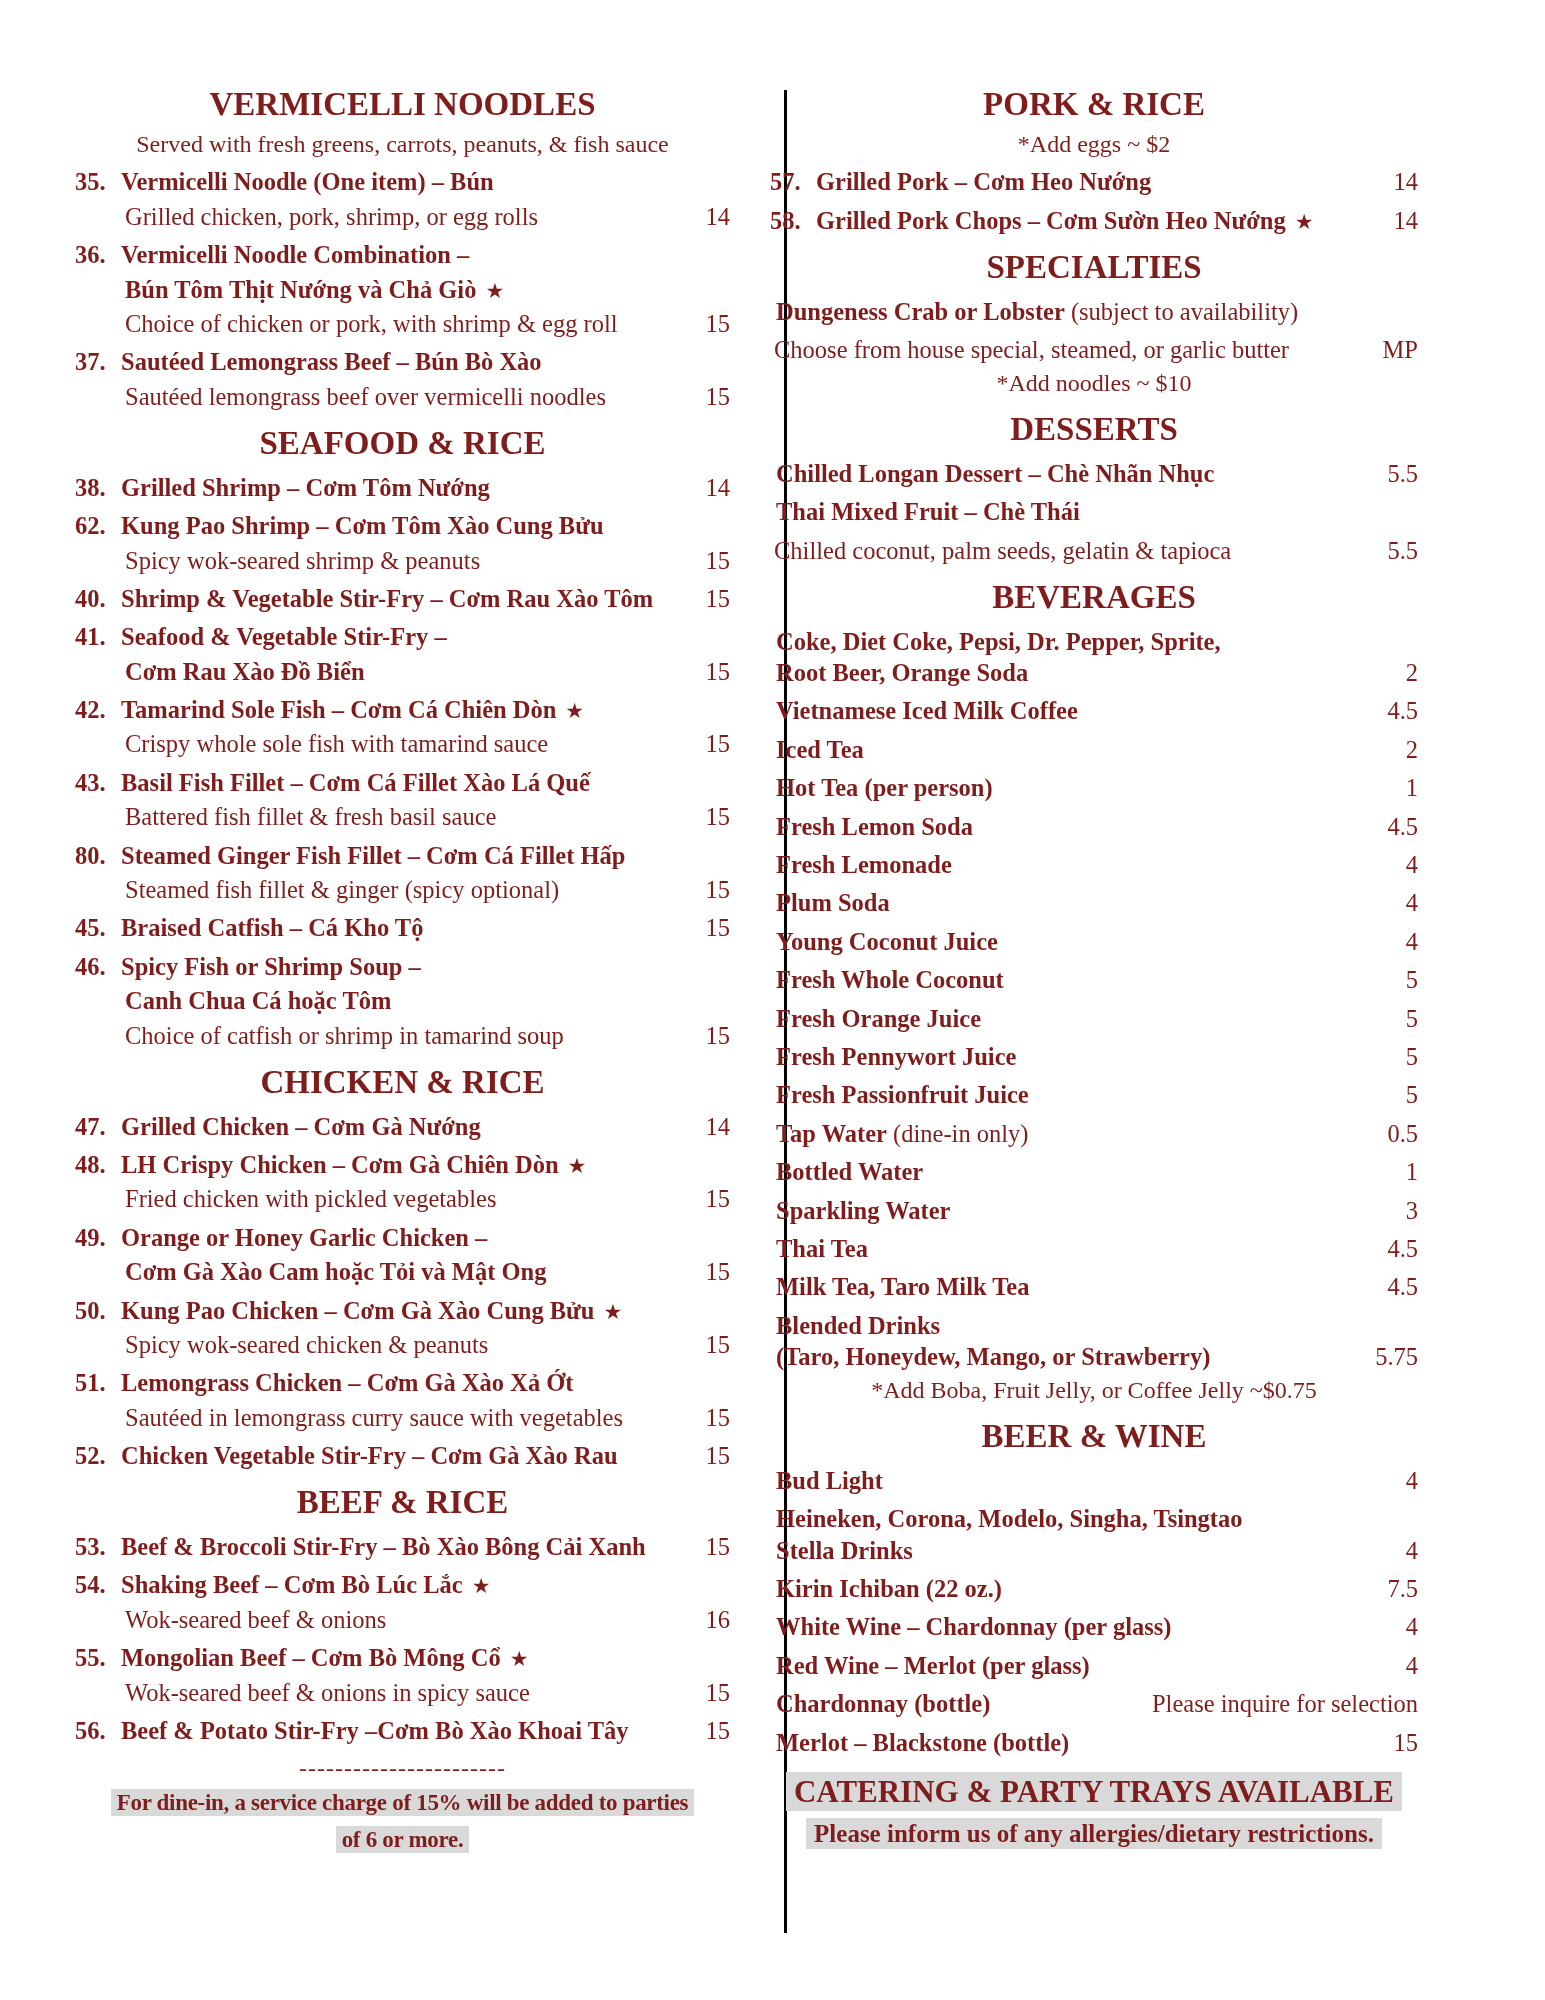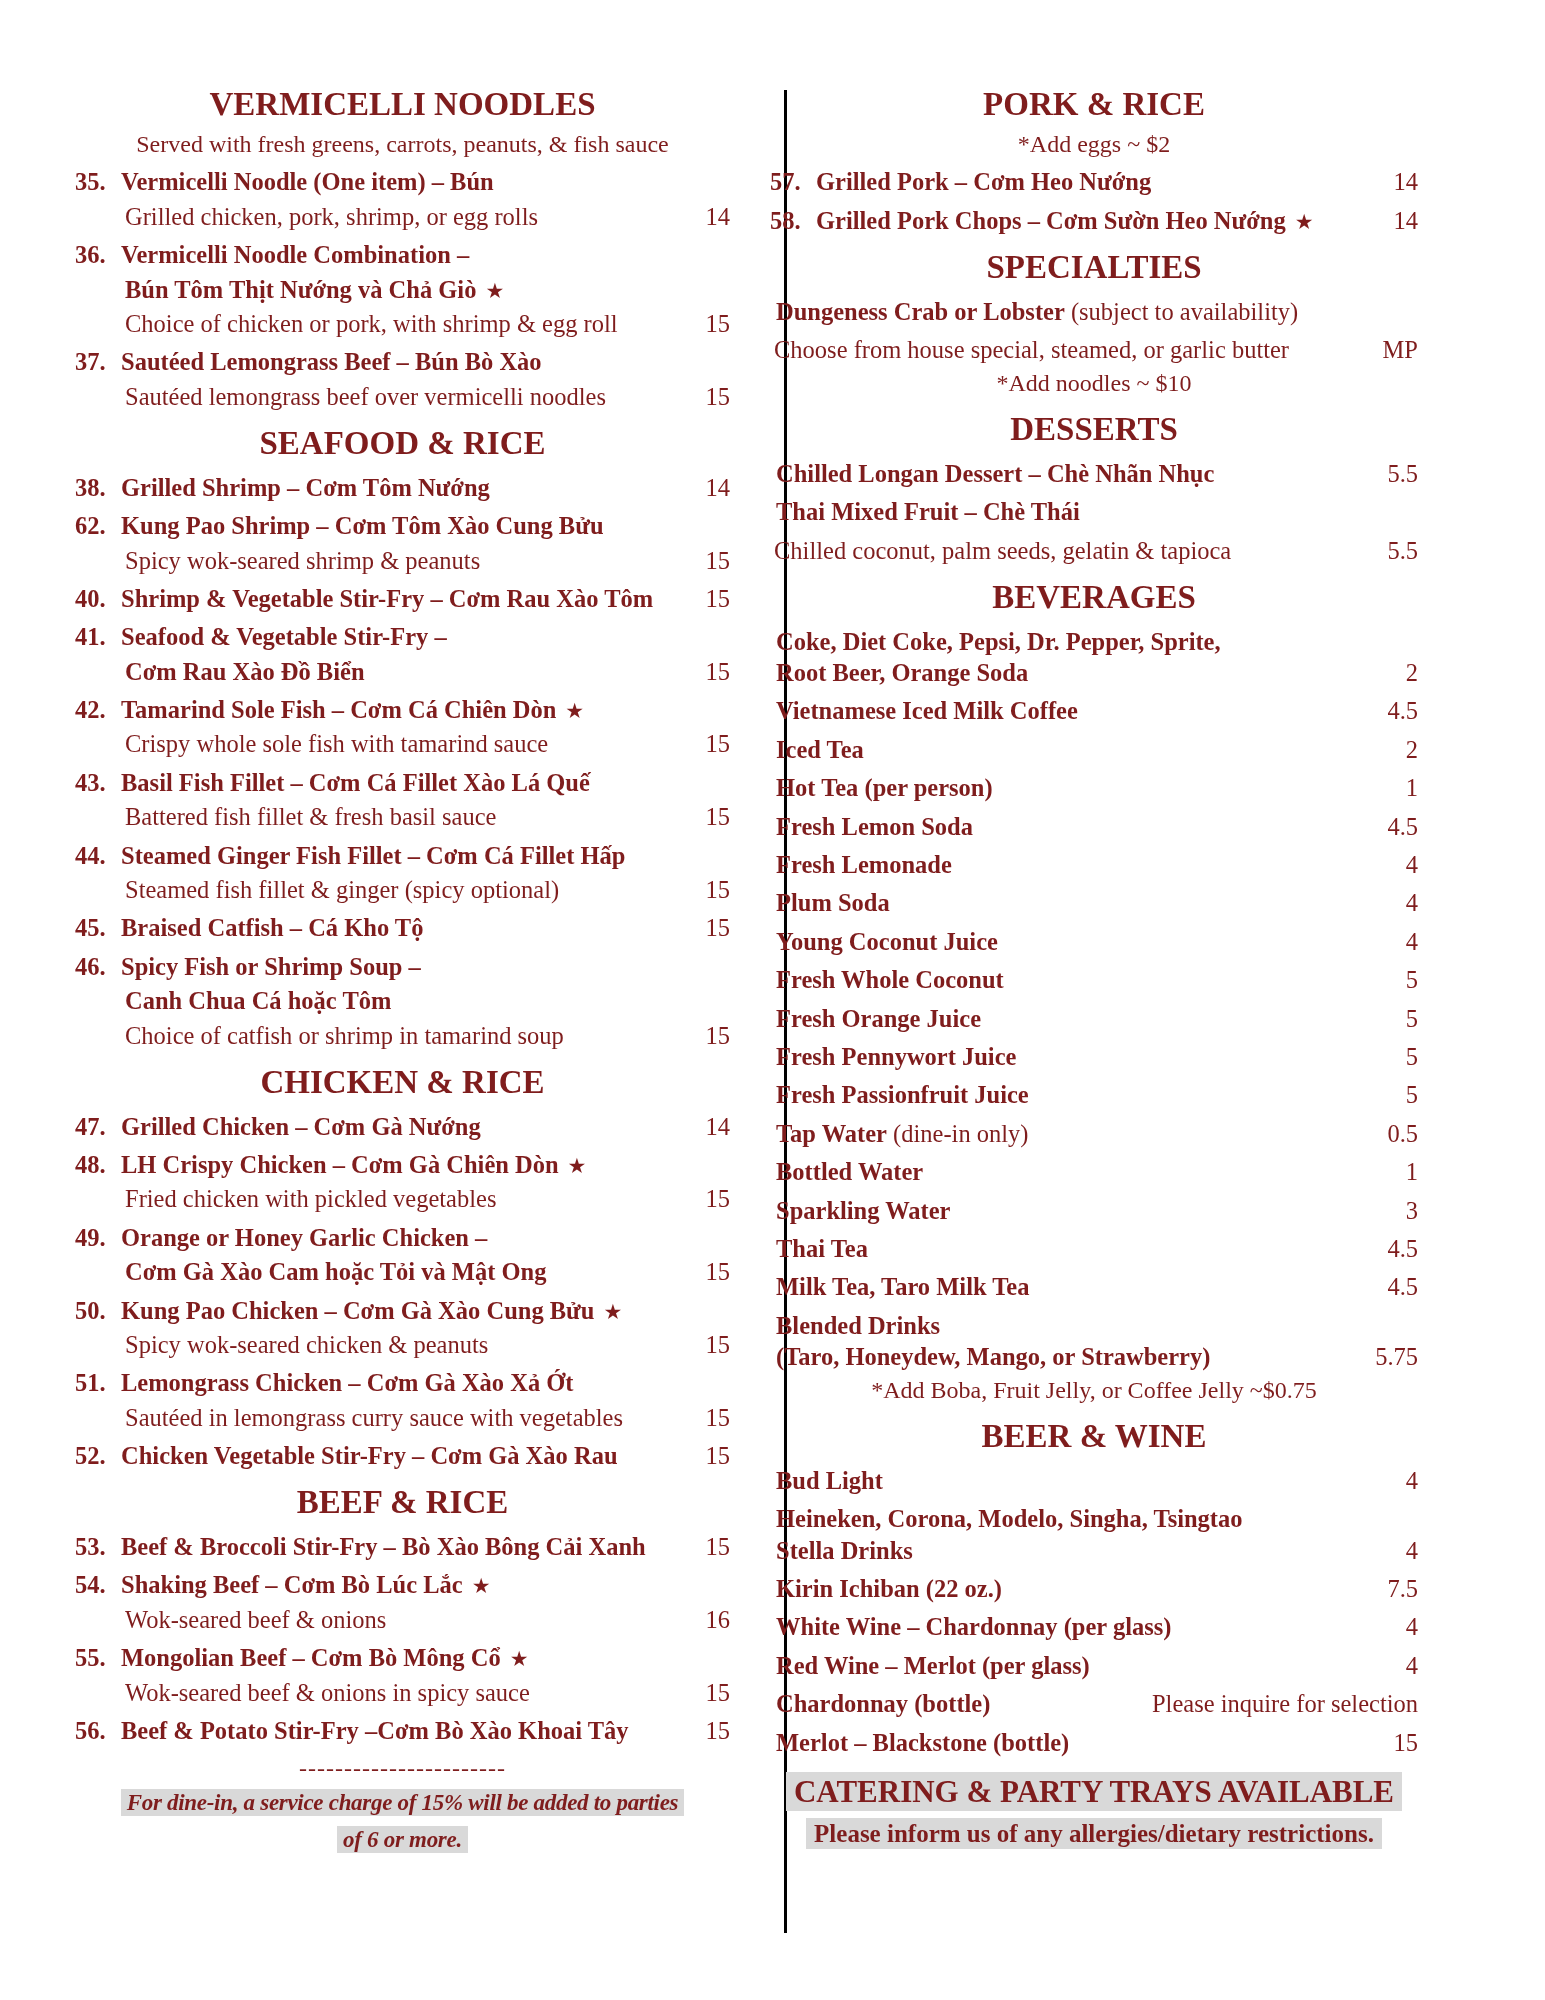--- a/index.html
+++ b/index.html
@@ -25,21 +25,21 @@
   .num { font-weight:700; flex:none; min-width:46px; }
   .b { font-weight:700; }
   .r { font-weight:400; }
   .txt { flex:0 1 auto; }
   .fill { flex:1 1 auto; min-width:8px; }
   .price { flex:none; margin-left:8px; }
   .rtext { flex:none; margin-left:8px; }
   .star { flex:none; margin-left:9px; font-size:21px; }
 
   .footnote { text-align:center; font-weight:700; font-size:23px; line-height:1.45; margin-top:4px; letter-spacing:-0.3px; }
-  .footnote .hl { background:#d9d9d9; padding:1px 6px;font-style:italic; }
+  .footnote .hl { background:#d9d9d9; padding:1px 6px; }
   .fline { margin-top:3px; }
   .footer-header { text-align:center; font-weight:700; font-size:31px; line-height:1.2; margin-top:16px; }
   .footer-note { text-align:center; font-weight:700; font-size:25px; line-height:1.2; margin-top:9px; }
   .footer-header .hl, .footer-note .hl { background:#d9d9d9; padding:2px 8px; }
 </style>
 </head>
 <body>
 
 <div class="page">
   <div class="col col-left" id="col-0">
@@ -128,21 +128,21 @@
         <span class="num">43.</span>
         <span class="txt"><span class="b">Basil Fish Fillet – Cơm Cá Fillet Xào Lá Quế</span></span>
         <span class="fill"></span>
       </div>
       <div class="row desc">
         <span class="txt"><span class="r">Battered fish fillet &amp; fresh basil sauce</span></span>
         <span class="fill"></span>
         <span class="price">15</span>
       </div>
       <div class="row item">
-        <span class="num">44.</span>
+        <span class="num">80.</span>
         <span class="txt"><span class="b">Steamed Ginger Fish Fillet – Cơm Cá Fillet Hấp</span></span>
         <span class="fill"></span>
       </div>
       <div class="row desc">
         <span class="txt"><span class="r">Steamed fish fillet &amp; ginger (spicy optional)</span></span>
         <span class="fill"></span>
         <span class="price">15</span>
       </div>
       <div class="row item">
         <span class="num">45.</span>

